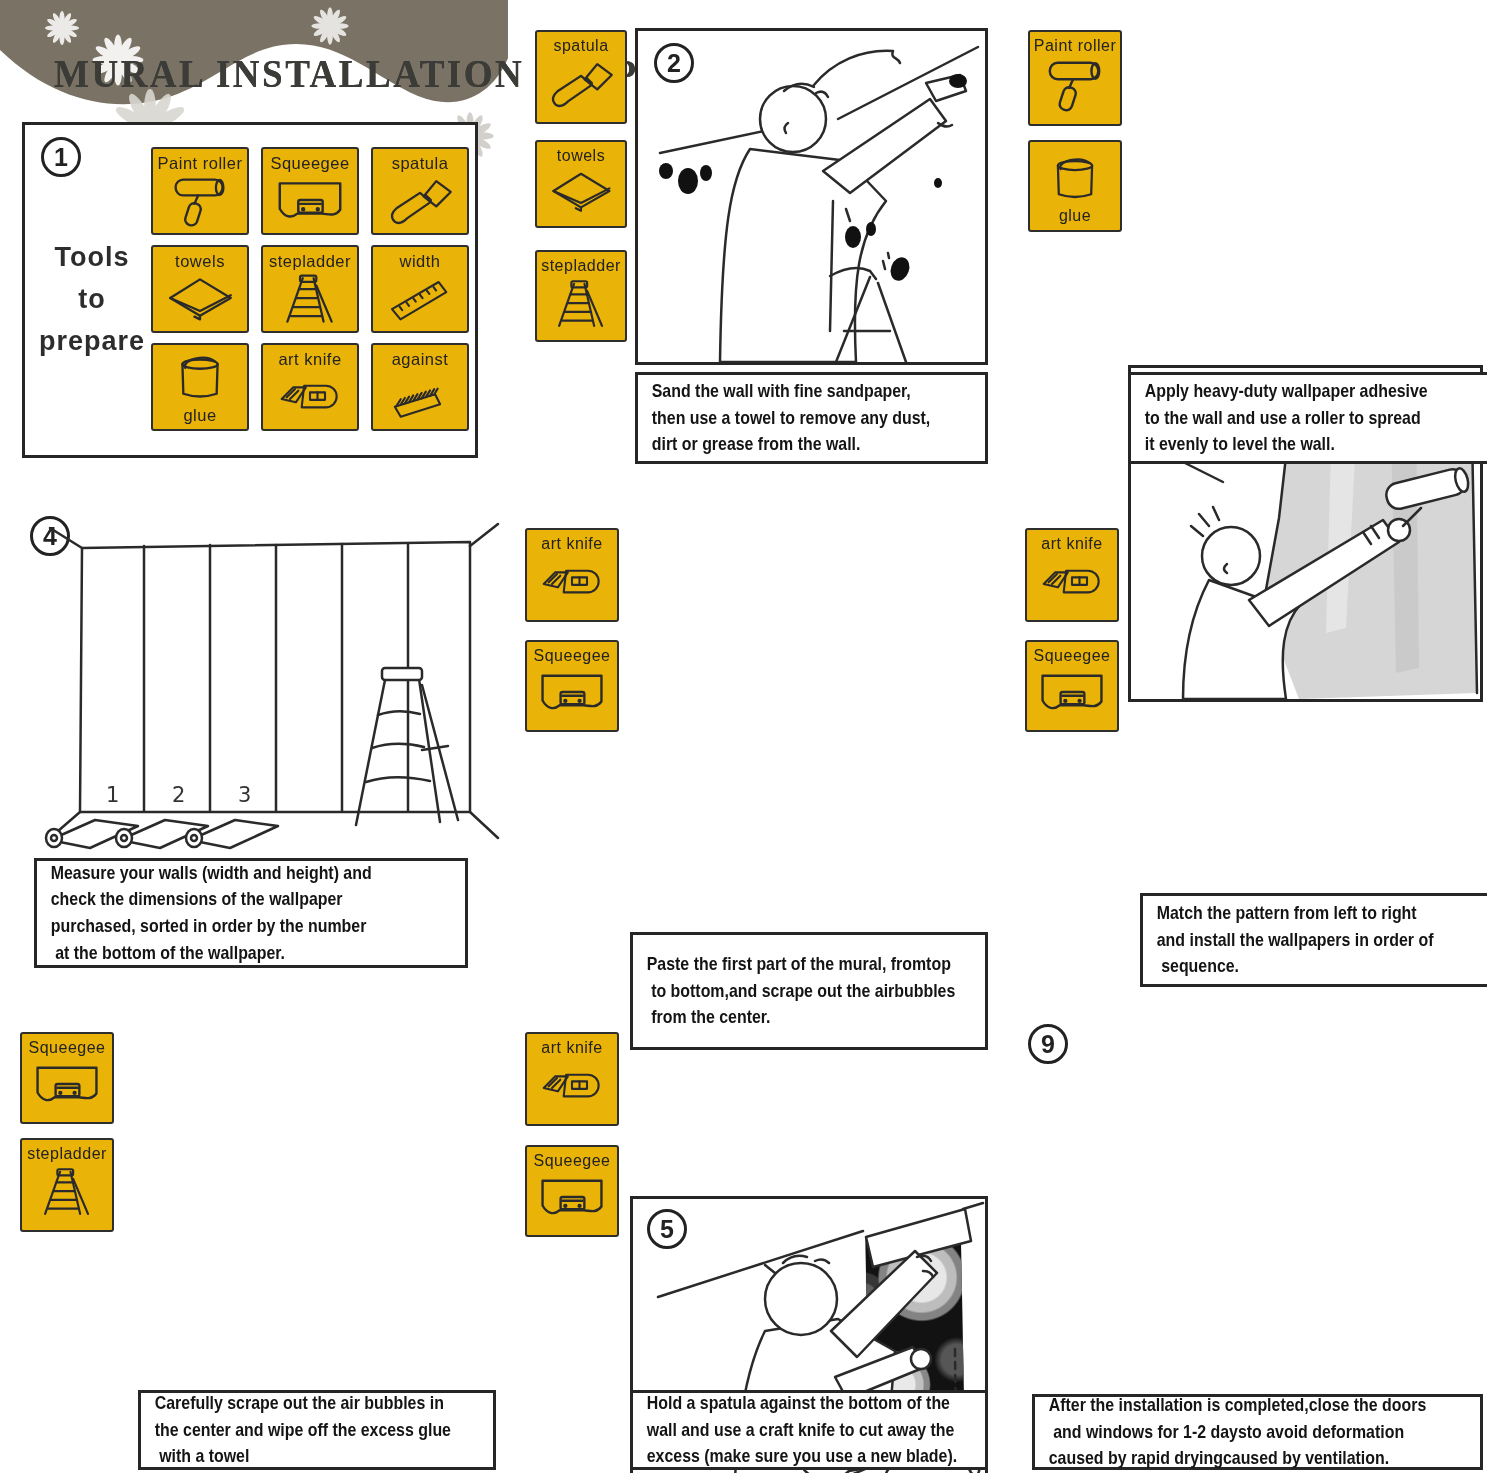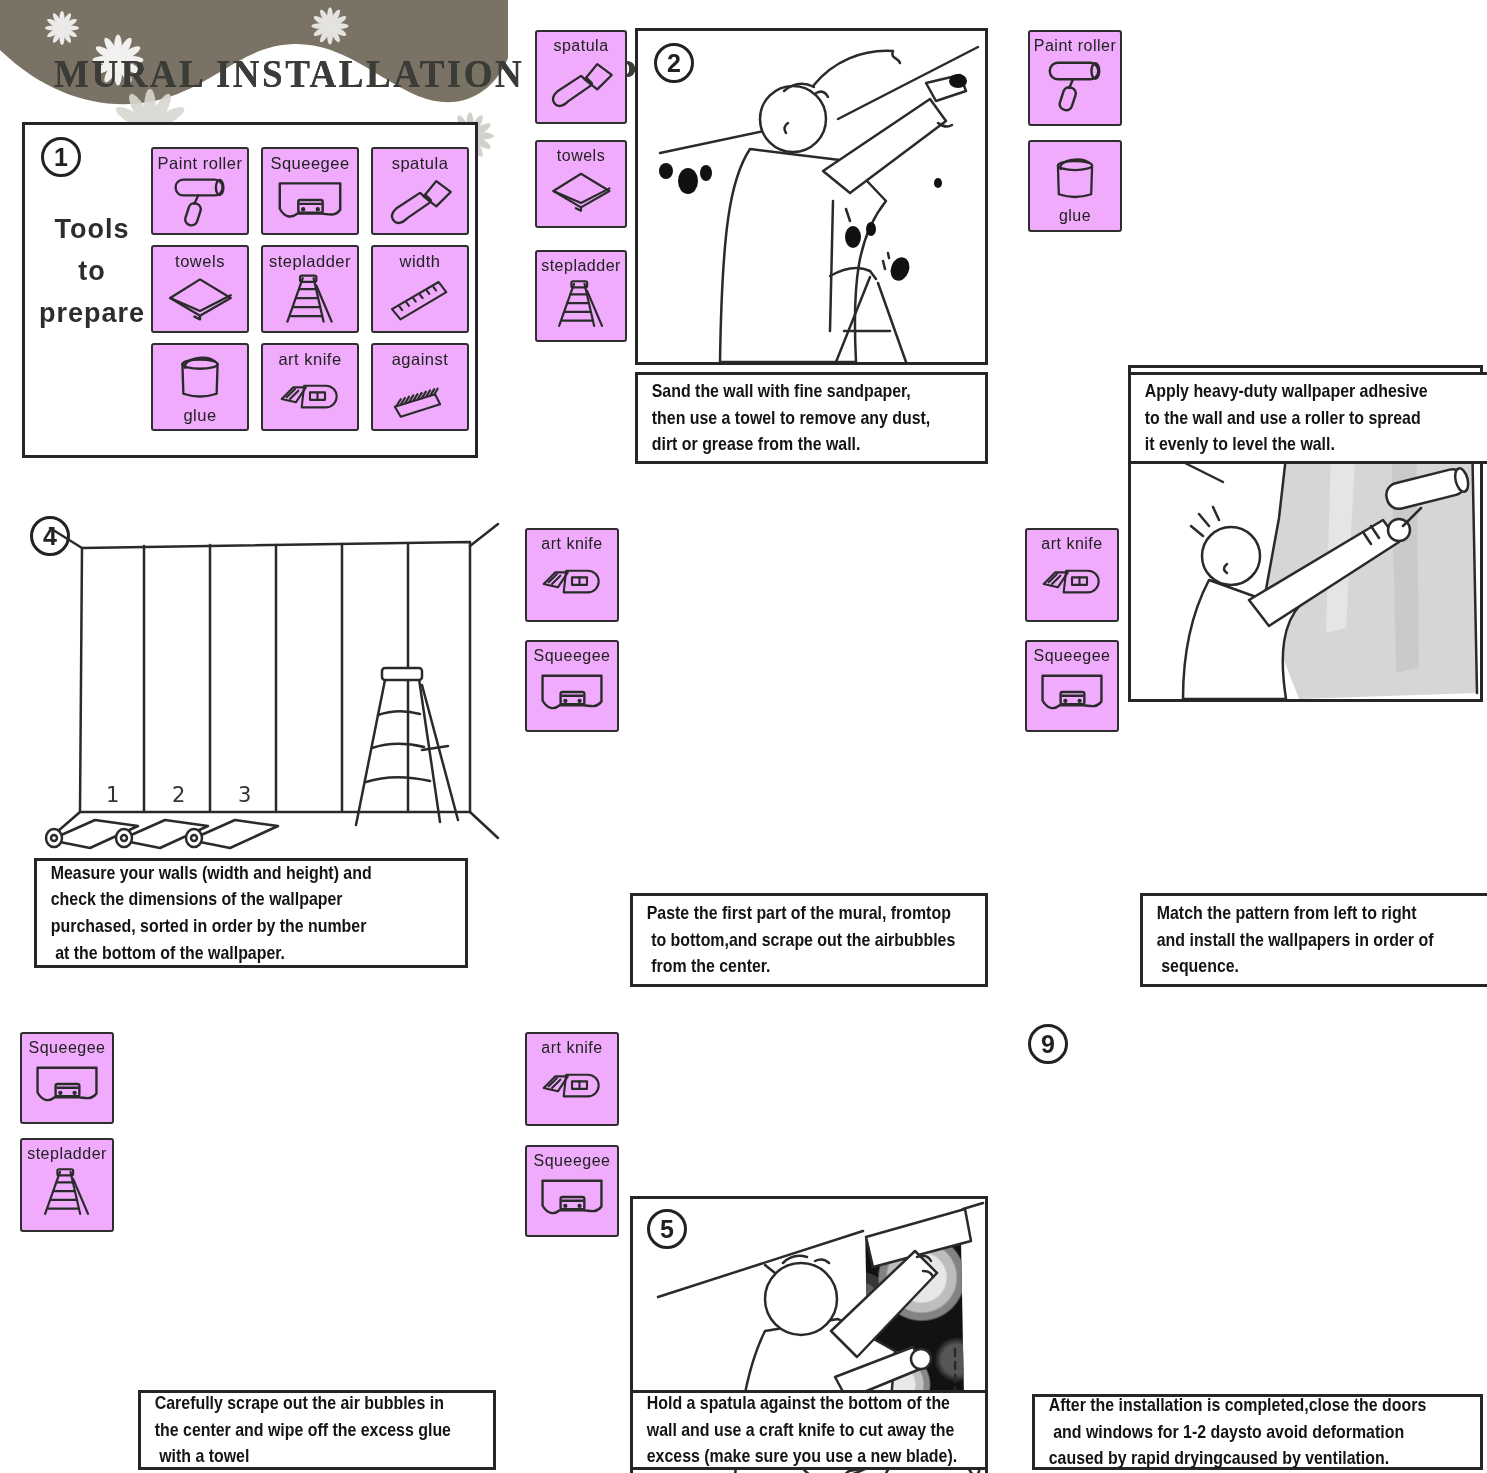--- a/index.html
+++ b/index.html
@@ -5,21 +5,21 @@
   html,body{margin:0;padding:0;background:#ffffff;}
   body{width:1487px;height:1473px;position:relative;overflow:hidden;
        font-family:"Liberation Sans",sans-serif;color:#1a1a1a;}
   .abs{position:absolute;}
   
   .title{font-family:"Liberation Serif",serif;font-weight:700;font-size:37px;
          letter-spacing:2.5px;color:#3b3b38;white-space:nowrap;
          transform:scaleY(1.06);text-shadow:0 0 .4px #3b3b38;}
   
   .frame{border:3px solid #262626;background:#fff;box-sizing:border-box;}
-  .toolbox{border:2.5px solid #2e2e2e;border-radius:3px;background:#f0abfc;box-sizing:border-box;
+  .toolbox{border:2.5px solid #2e2e2e;border-radius:3px;background:#eab308;box-sizing:border-box;
            display:flex;flex-direction:column;align-items:center;justify-content:flex-start;
            padding:4px 2px;}
   .toolbox .tlabel{font-size:16px;color:#222;letter-spacing:.5px;line-height:1.05;
                    margin:2px 0 1px;}
   .toolbox svg{flex:0 0 auto;}
   .caption-box{border:3px solid #262626;background:#fff;box-sizing:border-box;
                display:flex;align-items:center;}
   .caption{font-size:18.5px;font-weight:700;line-height:1.44;color:#141414;
            white-space:pre;display:inline-block;transform:scaleX(.86);
            transform-origin:0 50%;padding:6px 0 6px 16px;}
@@ -134,21 +134,21 @@
     <use href="#flw" fill="#ffffff" opacity=".8" transform="translate(330,26) scale(1.1)"></use>
     <use href="#flw" fill="#d9d6d0" opacity=".9" transform="translate(150,128) scale(2.3)"></use>
     <use href="#flw" fill="#e3e0da" opacity=".7" transform="translate(235,158) scale(1.5)"></use>
     <use href="#flw" fill="#cfccc6" opacity=".9" transform="translate(470,136) scale(1.4)"></use>
   </svg>
   <div class="abs title" style="left:54px;top:52px;">MURAL INSTALLATION STEPS</div>
 </div>
 
 <div class="abs frame" style="left:22px;top:122px;width:456px;height:336px;">
   <div class="abs num" style="left:16px;top:12px;">1</div>
-  <div class="abs side-label" style="left:8px;top:84px;width:118px;text-align:center;">Tools
+  <div class="abs side-label" style="left:8px;top:112px;width:118px;text-align:center;">Tools
 to
 prepare</div>
   <div class="abs" style="left:126px;top:22px;width:318px;height:292px;display:grid;grid-template-columns:repeat(3,98px);grid-template-rows:repeat(3,88px);gap:10px 12px;">
     <div class="toolbox gridcell">
       <span class="tlabel">Paint roller</span>
       <svg width="78" height="58" viewBox="0 0 80 62">
           <use href="#ic-roller"></use>
         </svg>
     </div>
     <div class="toolbox gridcell">
@@ -365,21 +365,21 @@
     <path class="skw" d="M218,276 L298,242 L308,262 L228,296 Z"></path>
     <g transform="rotate(-12 300 272)">
       <rect class="skw" x="252" y="258" width="92" height="28" rx="13"></rect>
       <ellipse class="skw" cx="341" cy="272" rx="6" ry="13"></ellipse>
       <path class="sk" d="M338,266 q6,6 0,12"></path>
     </g>
     <path class="sk" d="M252,282 q-8,8 -2,14 M266,290 q-6,6 -2,10"></path>
   </svg>
   <div class="abs num" style="left:14px;top:10px;">5</div>
 </div>
-<div class="abs caption-box" style="left:630px;top:893px;width:358px;height:94px;">
+<div class="abs caption-box" style="left:630px;top:932px;width:358px;height:118px;">
   <span class="caption">Paste the first part of the mural, fromtop
  to bottom,and scrape out the airbubbles
  from the center.</span>
 </div>
 
 <div class="abs toolbox" style="left:1025px;top:528px;width:94px;height:94px;">
   <span class="tlabel">art knife</span>
   <svg width="80" height="50" viewBox="0 0 80 60">
       <use href="#ic-knife"></use>
     </svg>

